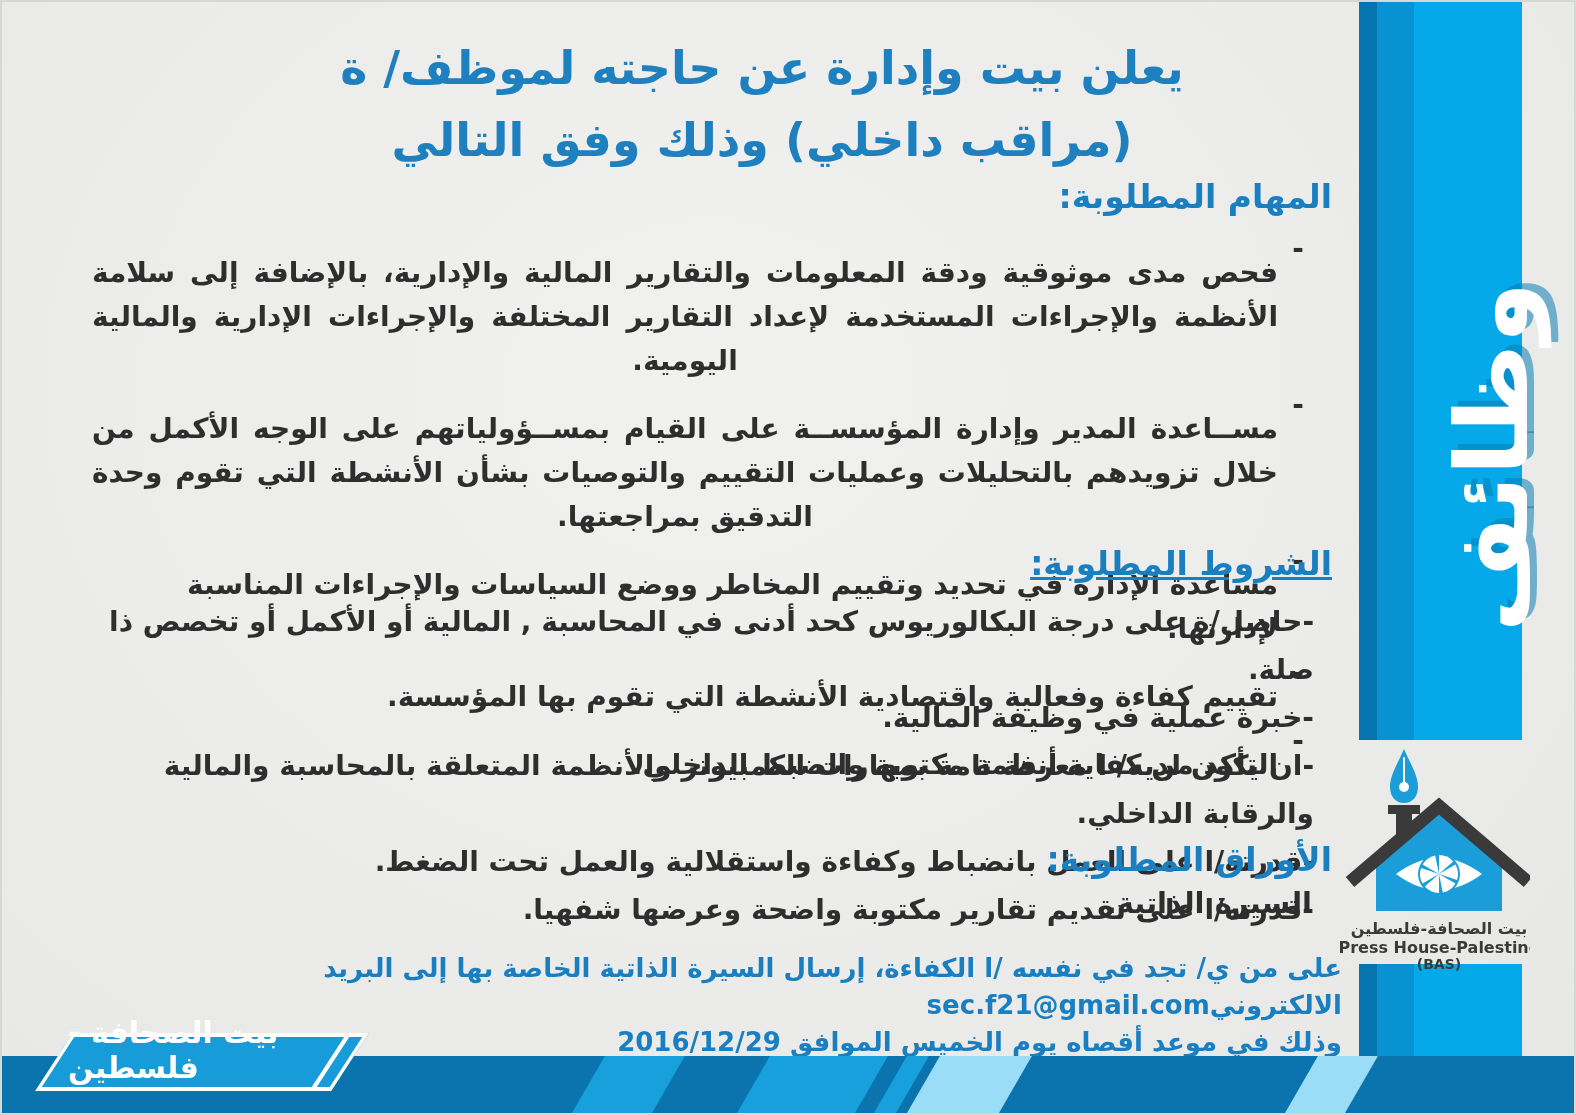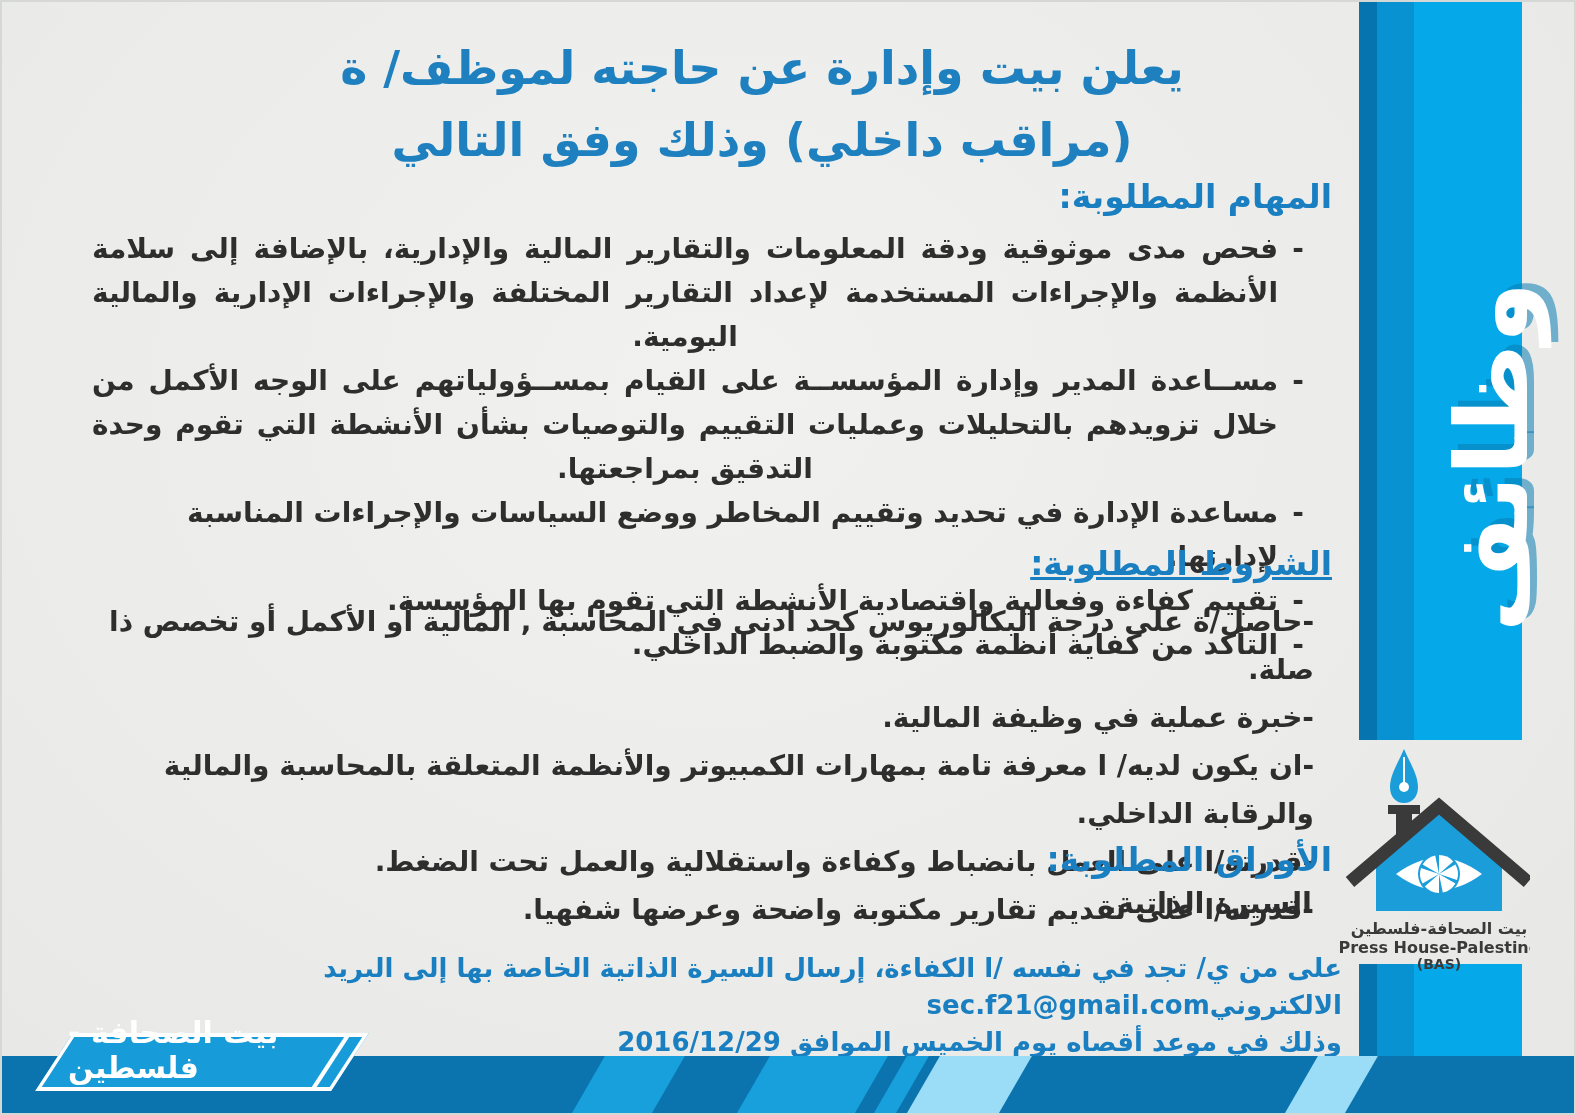--- a/index.html
+++ b/index.html
@@ -16,21 +16,21 @@
   .main{position:absolute;left:90px;top:0;width:1240px;height:1115px;direction:rtl;}
   .title{position:absolute;top:30px;right:10px;left:110px;text-align:center;
          color:#1f80bf;font-size:46px;font-weight:700;line-height:72px;}
   .sec-h{position:absolute;right:0;color:#1a7fc1;font-size:33px;font-weight:700;margin:0;}
   .h-tasks{top:175px;}
   .h-cond{top:542px;text-decoration:underline;}
   .h-docs{top:838px;}
   .tasks{position:absolute;top:225px;right:14px;left:0;}
   .task{display:flex;color:#2e2e2e;font-size:28px;font-weight:700;line-height:44px;}
   .dash{flex:none;width:40px;text-align:center;}
-  .t{flex:1;text-align:right;}
+  .t{flex:1;text-align:right;margin-top:24px;}
   .t.wrapj{text-align:justify;text-align-last:center;}
   .conds{position:absolute;top:596px;right:18px;left:0;}
   .cond{color:#2e2e2e;font-size:28px;font-weight:700;line-height:48px;text-align:right;}
   .docs{position:absolute;top:884px;right:20px;color:#2e2e2e;font-size:29px;font-weight:700;text-align:right;}
   .contact{position:absolute;left:160px;right:232px;top:948px;direction:rtl;text-align:right;
            color:#1a7fc1;font-size:26px;font-weight:700;line-height:37px;}
   .email{direction:ltr;unicode-bidi:embed;}
   
   .side-seg{position:absolute;left:1357px;width:163px;}
   .seg-a{top:0;height:738px;}

